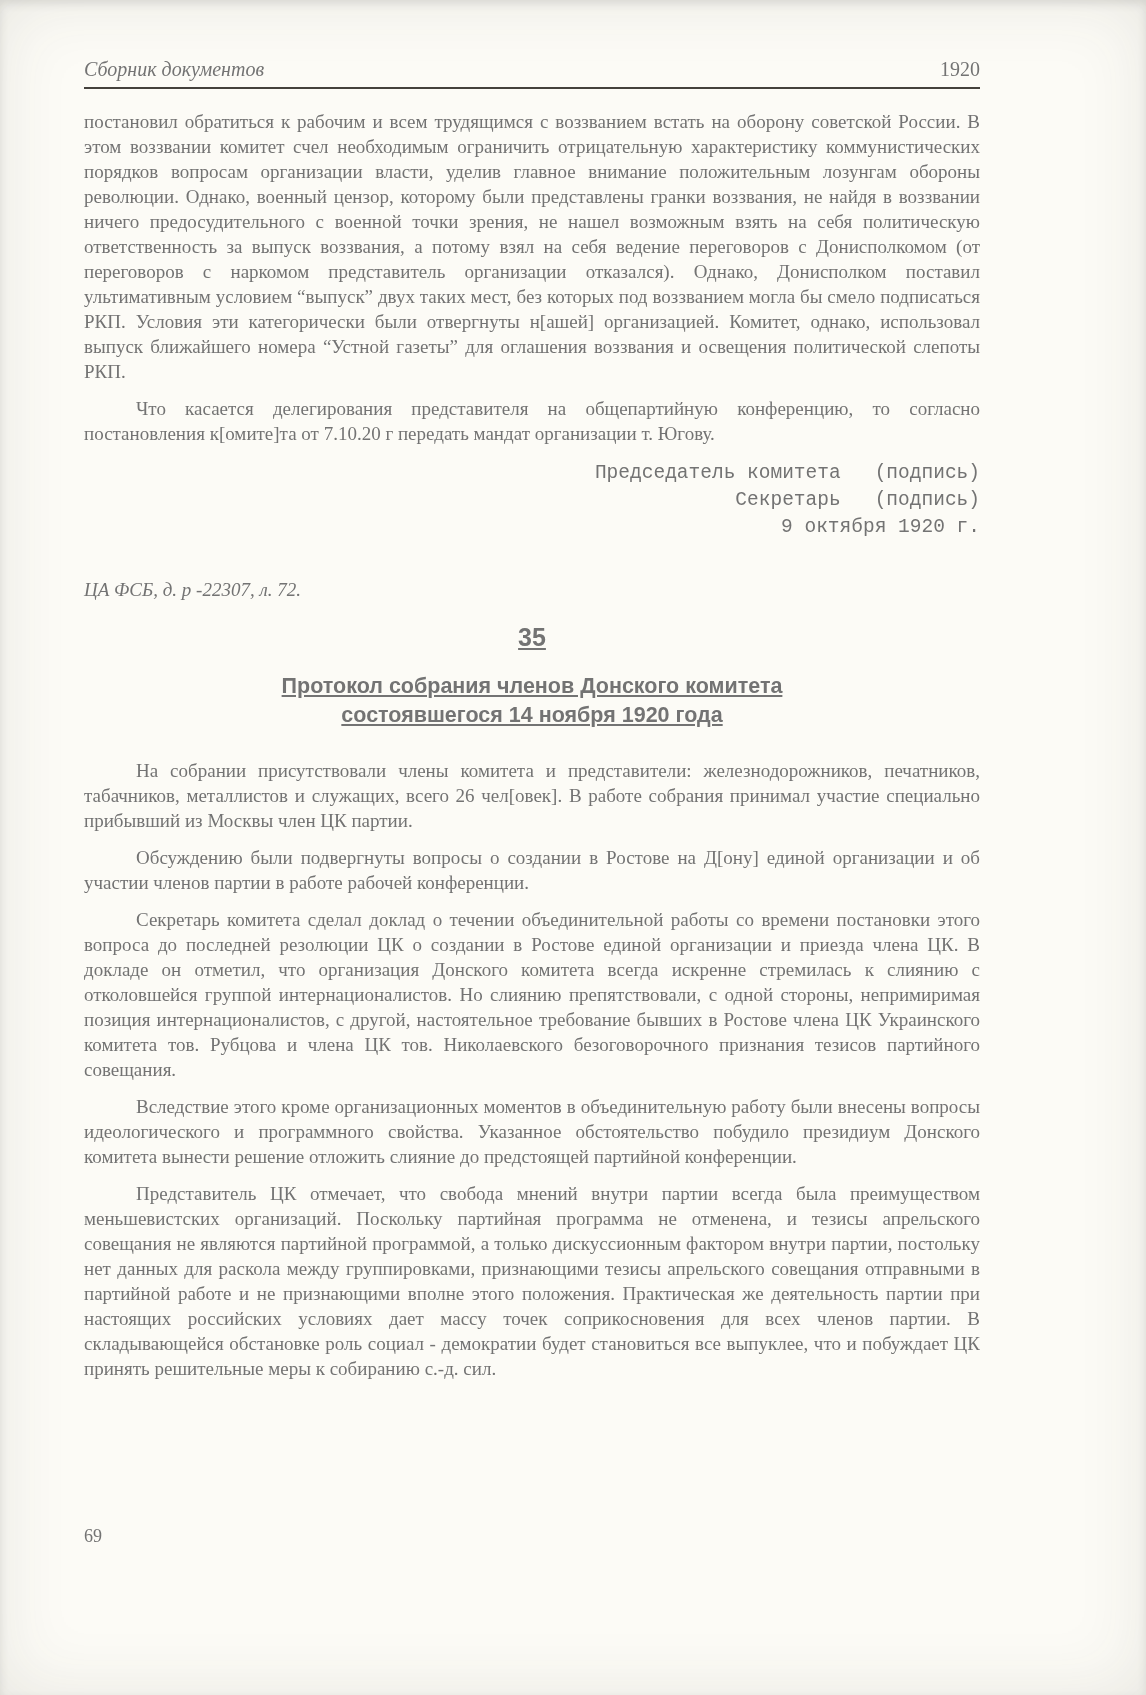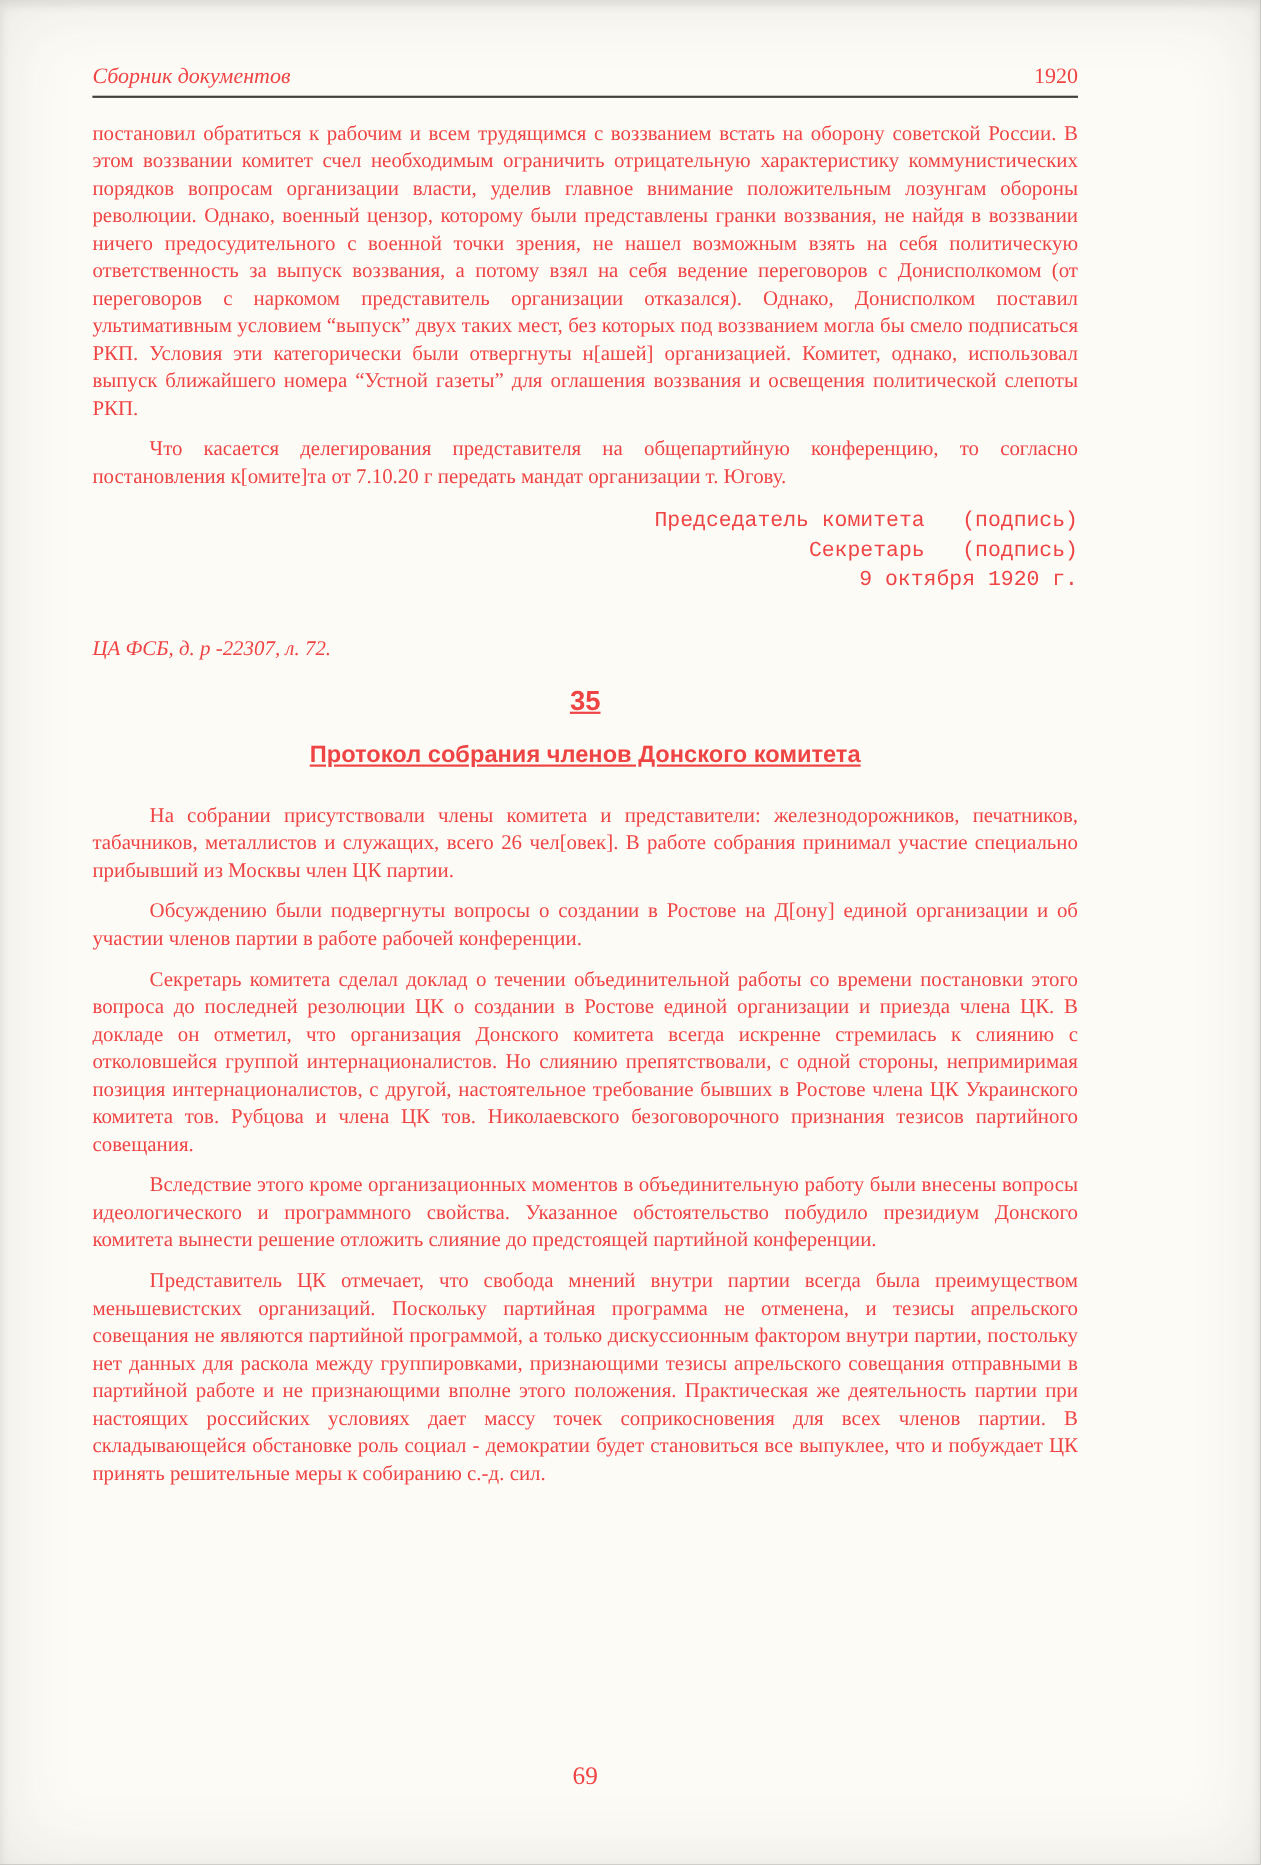--- a/index.html
+++ b/index.html
@@ -6,21 +6,21 @@
     margin: 0;
     padding: 0;
     background: #b9b7b2;
   }
   .page {
     position: relative;
     width: 1146px;
     height: 1695px;
     background: #fcfbf6;
     font-family: "Liberation Serif", serif;
-    color: #ef4444;
+    color: #737373;
     box-shadow: inset 0 0 70px rgba(60,55,45,0.10), inset 0 4px 10px rgba(0,0,0,0.10);
     overflow: hidden;
     box-sizing: border-box;
   }
   .content {
     position: absolute;
     left: 84px;
     top: 56px;
     width: 896px;
   }
@@ -82,25 +82,25 @@
     margin-bottom: 28px;
     text-align: center;
     font-family: "Liberation Sans", sans-serif;
     font-weight: bold;
     font-size: 21.5px;
     line-height: 29px;
     text-decoration: underline;
   }
   .page-number {
     position: absolute;
-    top: 1602px;
+    top: 1526px;
     left: 84px;
     width: 896px;
-    text-align: center;
-    font-size: 23px;
+    text-align: left;
+    font-size: 18px;
   }
 </style>
 </head>
 <body>
 
 <div class="page">
   <div class="content">
 
     <div class="page-header">
       <span class="header-left">Сборник документов</span>
@@ -124,20 +124,21 @@
         <div class="sig-line">9 октября 1920 г.</div>
       </div>
 
       <p class="archive-ref">ЦА ФСБ, д. р -22307, л. 72.</p>
     </div>
 
     <div class="doc">
       <div class="doc-number">35</div>
       <div class="doc-title">
         <div>Протокол собрания членов Донского комитета</div>
+        <div>состоявшегося 14 ноября 1920 года</div>
       </div>
 
       <p class="para">На собрании присутствовали члены комитета и представители: железнодорожников, печатников, табачников, металлистов и служащих, всего 26 чел[овек]. В работе собрания принимал участие специально прибывший из Москвы член ЦК партии.</p>
       <p class="para">Обсуждению были подвергнуты  вопросы о создании в Ростове на Д[ону] единой организации и об участии членов партии в работе рабочей конференции.</p>
       <p class="para">Секретарь комитета сделал доклад о течении объединительной работы со времени постановки этого вопроса до последней резолюции ЦК о создании в Ростове единой организации и приезда члена ЦК. В докладе он отметил, что организация Донского комитета всегда искренне стремилась к слиянию с отколовшейся группой интернационалистов. Но слиянию препятствовали, с одной стороны, непримиримая позиция интернационалистов, с другой, настоятельное требование бывших в Ростове члена ЦК Украинского комитета тов. Рубцова и члена ЦК тов. Николаевского безоговорочного признания тезисов партийного совещания.</p>
       <p class="para">Вследствие этого кроме организационных моментов в объединительную работу были внесены вопросы идеологического и программного свойства. Указанное обстоятельство побудило президиум Донского комитета вынести решение отложить слияние до предстоящей партийной конференции.</p>
       <p class="para">Представитель ЦК отмечает, что свобода мнений внутри партии всегда была преимуществом меньшевистских организаций. Поскольку партийная программа не отменена, и тезисы апрельского совещания не являются партийной программой, а только дискуссионным фактором внутри партии, постольку нет данных для раскола между группировками, признающими тезисы апрельского совещания отправными в партийной работе и не признающими вполне этого положения. Практическая же деятельность партии при настоящих российских условиях дает массу точек соприкосновения для всех членов партии. В складывающейся обстановке роль социал - демократии будет становиться все выпуклее, что и побуждает ЦК принять решительные меры к собиранию с.-д. сил.</p>
     </div>
 
   </div>

